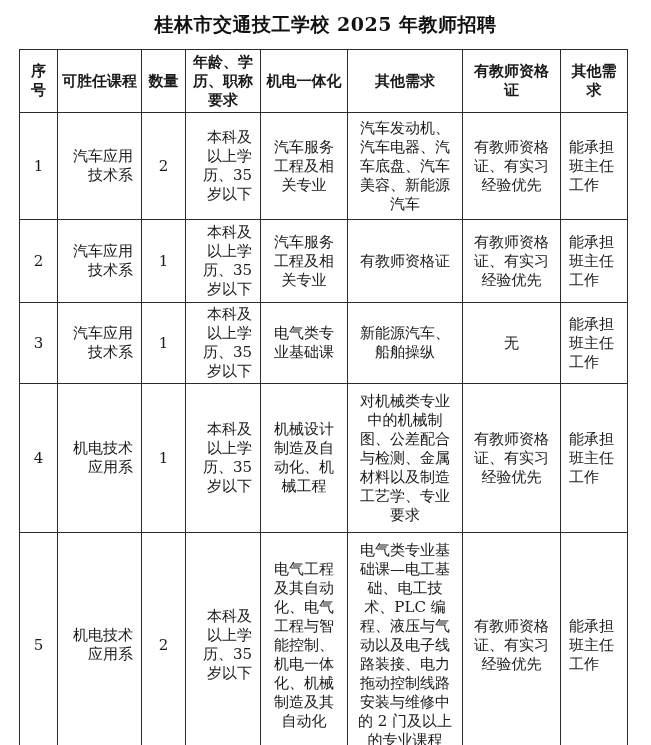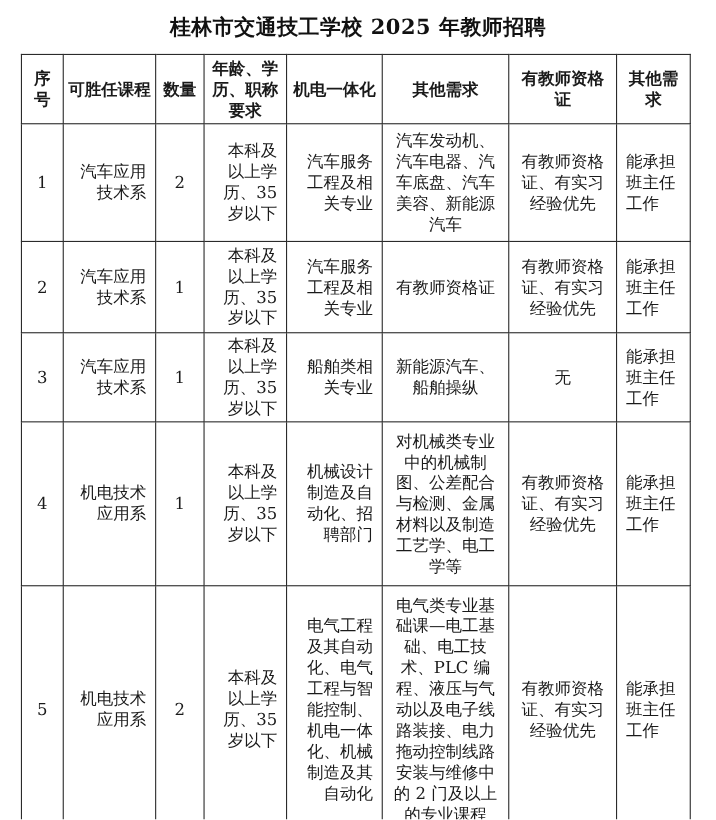--- a/index.html
+++ b/index.html
@@ -53,21 +53,21 @@
   .col-age   { width: 75px; }
   .col-major { width: 87px; }
   .col-course{ width: 115px; }
   .col-exp   { width: 98px; }
   .col-other { width: 67px; }
   
   tbody td:nth-child(1) { text-align: center; }
   tbody td:nth-child(2) { text-align: right; }
   tbody td:nth-child(3) { text-align: center; }
   tbody td:nth-child(4) { text-align: right; }
-  tbody td:nth-child(5) { text-align: right; }
+  tbody td:nth-child(5) { text-align: center; }
   tbody td:nth-child(6) { text-align: center; }
   tbody td:nth-child(7) { text-align: center; padding: 0 10px; }
   tbody td:nth-child(8) { text-align: left; }
   
   tr.row-head { height: 63px; }
   tr.row-1 { height: 107px; }
   tr.row-2 { height: 83px; }
   tr.row-3 { height: 58px; }
   tr.row-4 { height: 149px; }
   tr.row-5 { height: 225px; }
@@ -120,32 +120,32 @@
         <td>汽车服务工程及相关专业</td>
         <td>有教师资格证</td>
         <td>有教师资格证、有实习经验优先</td>
         <td>能承担班主任工作</td>
       </tr>
       <tr class="row-3">
         <td>3</td>
         <td>汽车应用技术系</td>
         <td>1</td>
         <td>本科及以上学历、35 岁以下</td>
-        <td>船舶类相关专业</td>
+        <td>电气类专业基础课</td>
         <td>新能源汽车、船舶操纵</td>
         <td>无</td>
         <td>能承担班主任工作</td>
       </tr>
       <tr class="row-4">
         <td>4</td>
         <td>机电技术应用系</td>
         <td>1</td>
         <td>本科及以上学历、35 岁以下</td>
-        <td>机械设计制造及自动化、招聘部门</td>
-        <td>对机械类专业中的机械制图、公差配合与检测、金属材料以及制造工艺学、电工学等</td>
+        <td>机械设计制造及自动化、机械工程</td>
+        <td>对机械类专业中的机械制图、公差配合与检测、金属材料以及制造工艺学、专业要求</td>
         <td>有教师资格证、有实习经验优先</td>
         <td>能承担班主任工作</td>
       </tr>
       <tr class="row-5">
         <td>5</td>
         <td>机电技术应用系</td>
         <td>2</td>
         <td>本科及以上学历、35 岁以下</td>
         <td>电气工程及其自动化、电气工程与智能控制、机电一体化、机械制造及其自动化</td>
         <td>电气类专业基础课—电工基础、电工技术、PLC 编程、液压与气动以及电子线路装接、电力拖动控制线路安装与维修中的 2 门及以上的专业课程</td>

